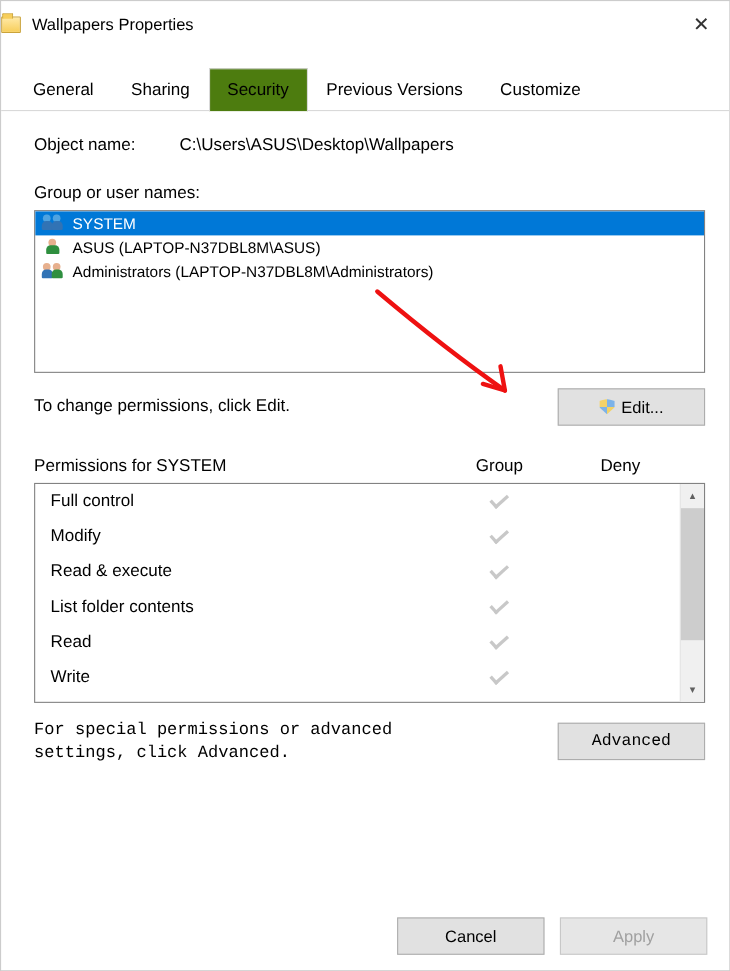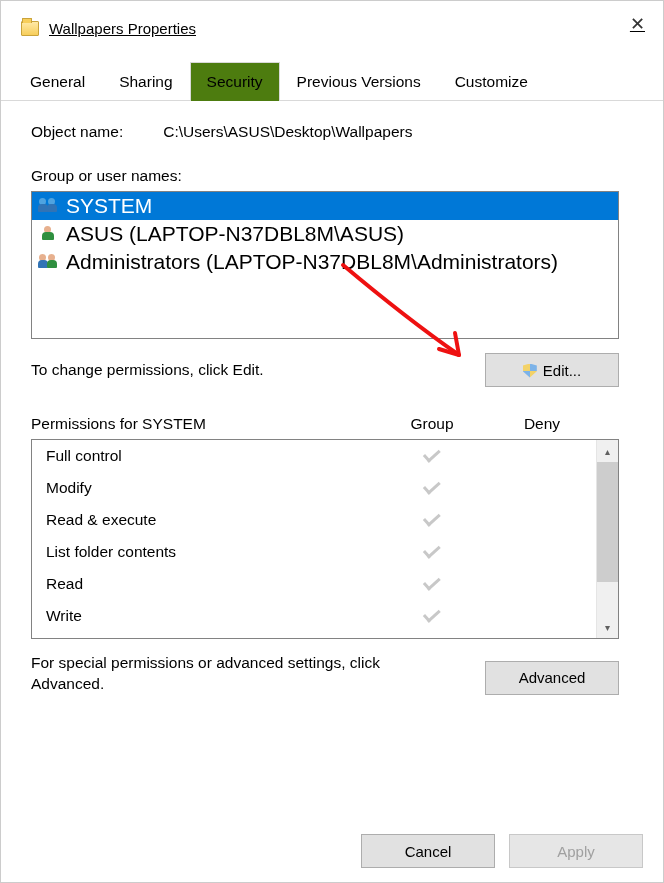--- a/index.html
+++ b/index.html
@@ -10,25 +10,24 @@
     background: #fff;
     color: #000;
     width: 664px;
     height: 883px;
     overflow: hidden;
     border: 1px solid #ccc;
     position: relative;
   }
   .titlebar {
     display: flex;
-    align-items: flex-end;
+    align-items: center;
     justify-content: space-between;
-    padding: 6px 10px 6px 20px;
+    padding: 6px 10px 6px 0;
     height: 42px;
-    text-decoration: underline;
   }
   .title-left { display: flex; align-items: center; gap: 10px; }
   .folder-icon {
     width: 18px; height: 15px;
     background: linear-gradient(#ffe9a6,#f7ce5b);
     border: 1px solid #caa33a;
     border-radius: 1px;
     position: relative;
   }
   .folder-icon::before {
@@ -54,34 +53,34 @@
     top: 1px;
     color: #000;
     cursor: default;
     font-size: 15.5px;
   }
   .tab.active {
     border-color: #d9d9d9;
     background: #4d7c0f;
   }
   .pane {
-    padding: 22px 44px 10px 30px;
+    padding: 22px 22px 10px 30px;
   }
   .row-objname { display:flex; gap: 40px; margin-bottom: 26px; font-size:15.5px;}
   .label-group { margin-bottom: 6px; font-size:15.5px;}
   .listbox {
     border: 1px solid #828282;
     height: 148px;
     overflow: hidden;
     background:#fff;
   }
   .list-item {
     display:flex; align-items:center; gap:6px;
     padding: 2px 6px;
-    font-size:21px;
+    font-size:14px;
     white-space: nowrap;
   }
   .list-item.selected { background:#0078d7; color:#fff; }
   .people-icon {
     width:22px; height:18px; position:relative; flex:0 0 22px;
   }
   .people-icon .head { position:absolute; width:7px;height:7px;border-radius:50%; }
   .people-icon .body { position:absolute; width:10px;height:8px;border-radius:4px 4px 1px 1px; }
   .ico-multi .h1{top:1px;left:1px;background:#4fa3e0;} .ico-multi .b1{top:7px;left:0;background:#3173b5;}
   .ico-multi .h2{top:1px;left:10px;background:#4fa3e0;} .ico-multi .b2{top:7px;left:9px;background:#3173b5;}
@@ -120,21 +119,21 @@
   .check::before{
     content:""; display:inline-block;
     width:6px;height:13px;
     border-right:3px solid #c8c8c8; border-bottom:3px solid #c8c8c8;
     transform: rotate(40deg);
   }
   .vscroll { width:22px; background:#f0f0f0; border-left:1px solid #e5e5e5; display:flex; flex-direction:column;}
   .vscroll .arrow{height:22px;display:flex;align-items:center;justify-content:center;color:#606060;font-size:10px;}
   .vscroll .thumb{flex:0 0 120px;background:#cdcdcd;margin:0;}
   .vscroll .track{flex:1;}
-  .adv-row { display:flex; justify-content:space-between; align-items:flex-end; margin-top:14px; gap:18px;}
+  .adv-row { display:flex; justify-content:space-between; align-items:center; margin-top:14px; gap:18px;font-family:Liberation Mono, monospace;}
   .adv-row .txt { font-size:15.5px; line-height:1.35; max-width: 380px;}
   .dialog-buttons {
     position:absolute; bottom:14px; right:20px; display:flex; gap:14px;
   }
   .btn.primary { background:#e1e1e1; border:2px solid #0078d7; }
   .btn.disabled { color:#a0a0a0; background:#e6e6e6; border-color:#c8c8c8;}
   .annot { position:absolute; left:330px; top:256px; pointer-events:none; }
 </style>
 </head>
 <body>

